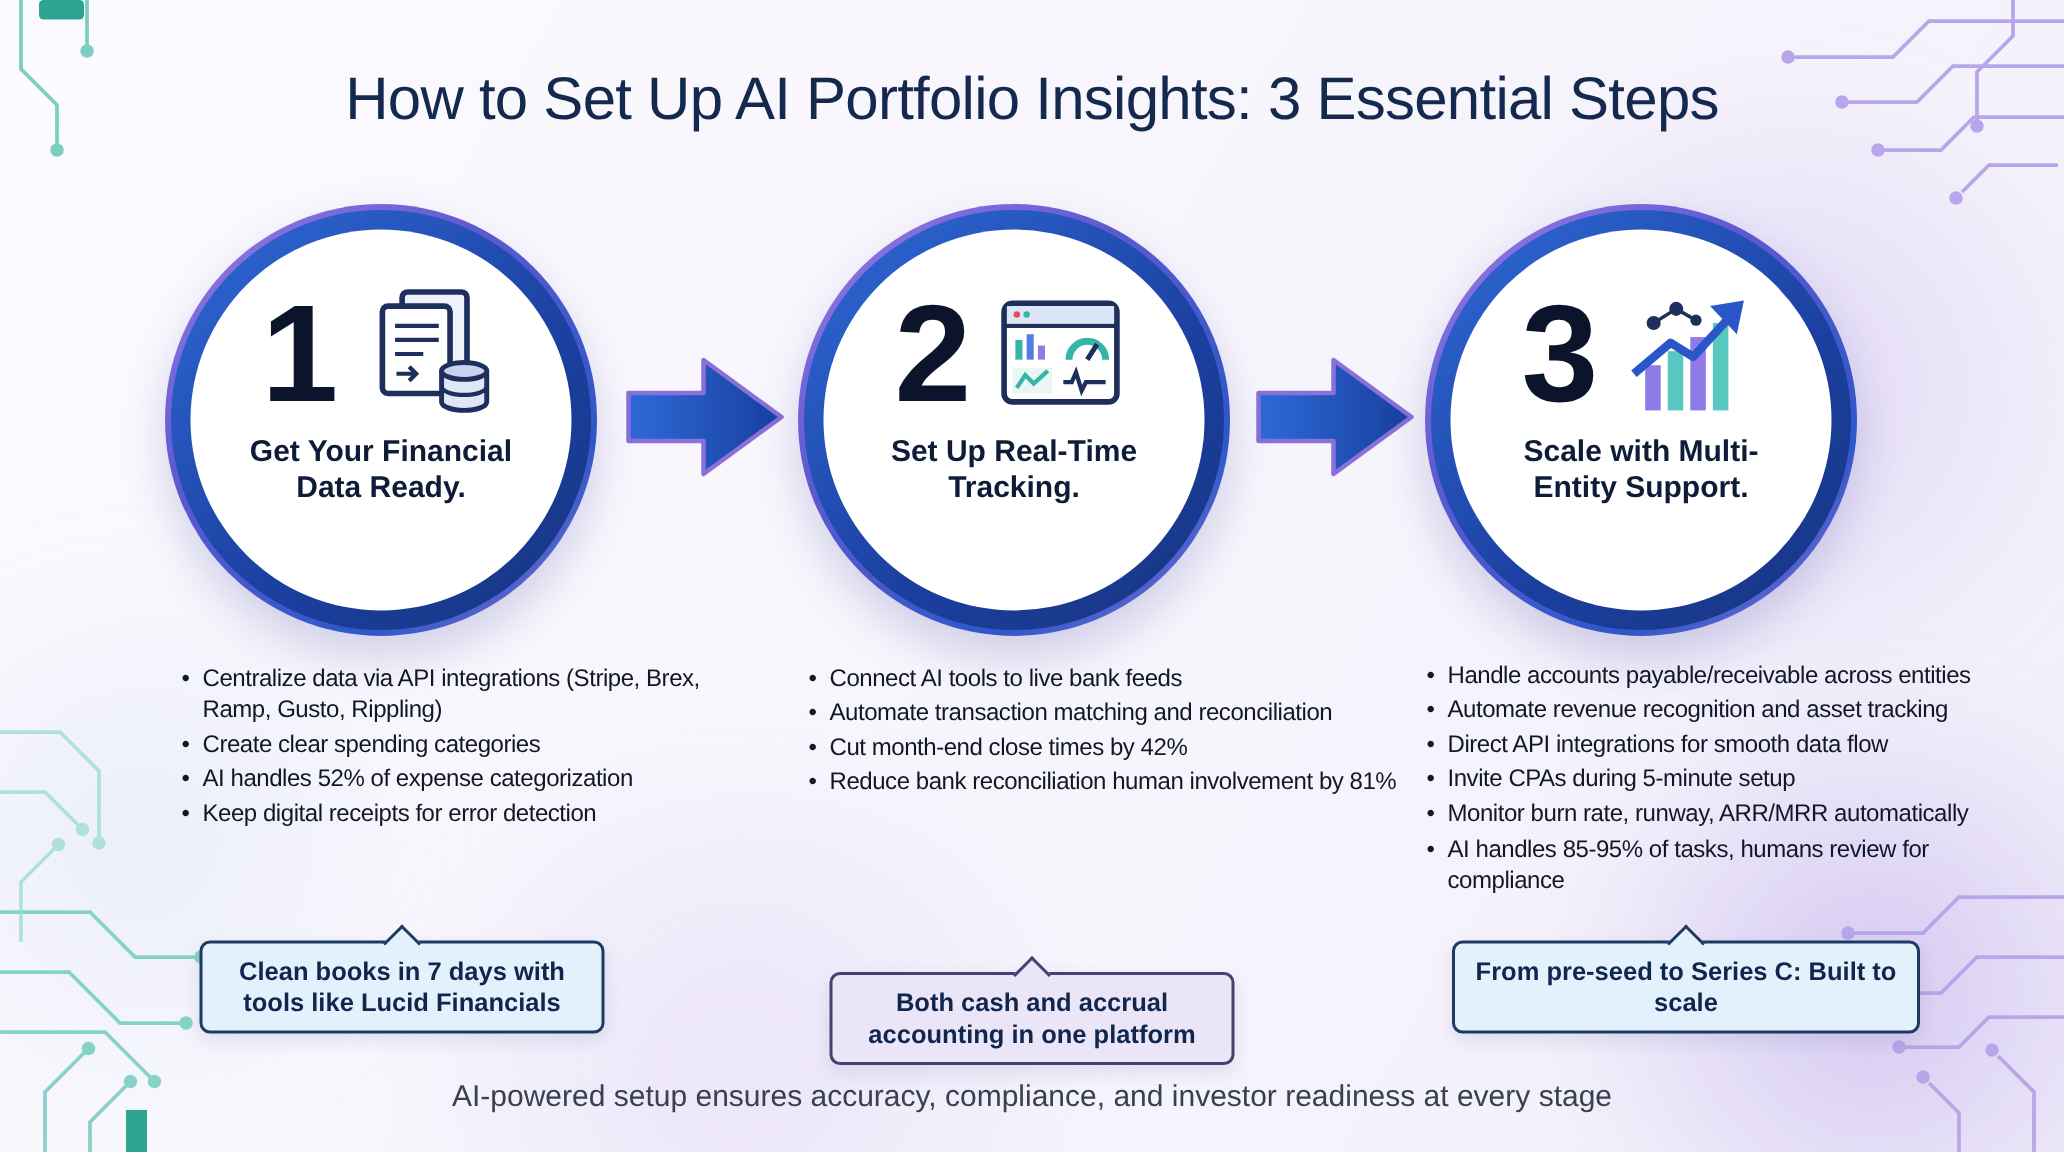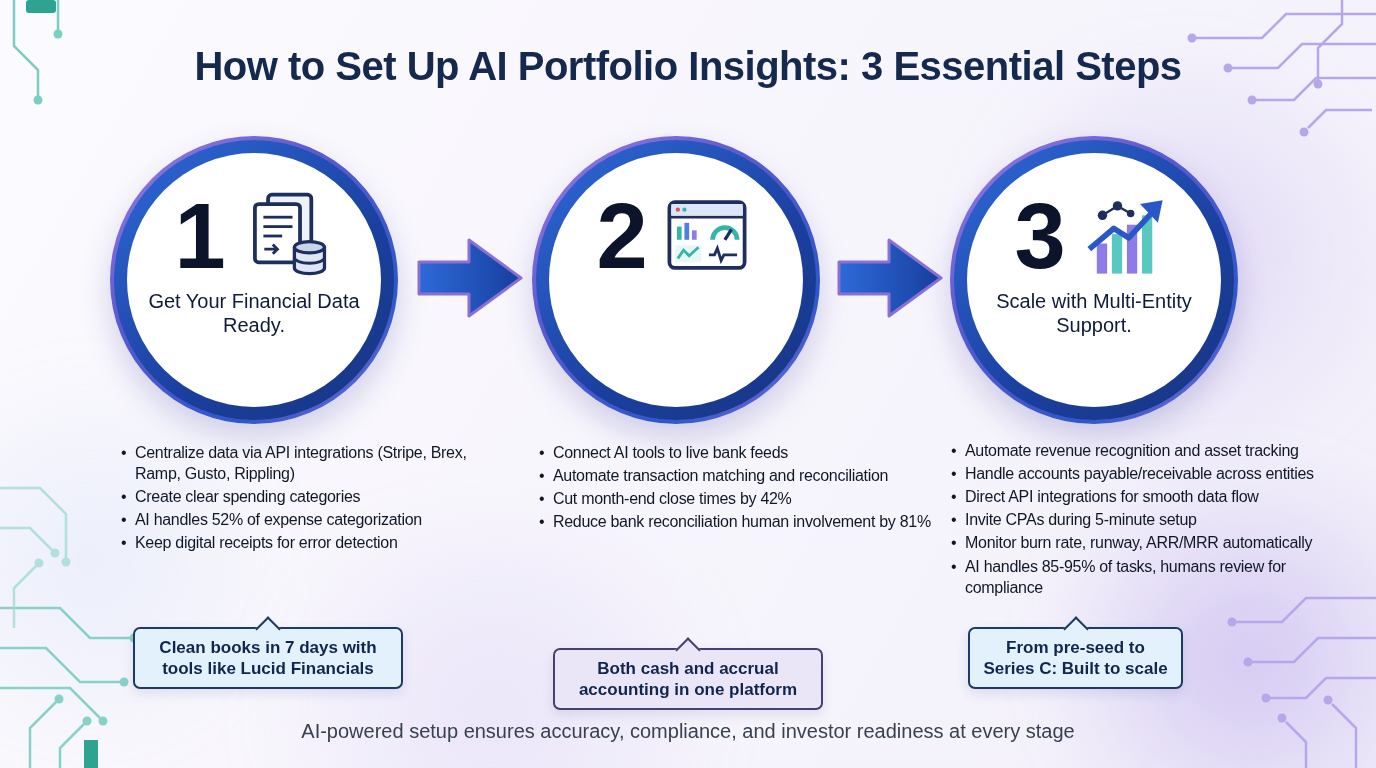--- a/index.html
+++ b/index.html
@@ -20,34 +20,34 @@
     background: radial-gradient(circle, rgba(170,195,240,0.18), rgba(170,195,240,0) 70%); }
 
   .circuit { position:absolute; pointer-events:none; z-index:0; }
   .c-tl { left:0; top:0; }
   .c-tr { right:0; top:0; }
   .c-bl { left:0; bottom:0; }
   .c-ml { left:0; top:468px; opacity:0.75; }
   .c-br { right:0; bottom:0; }
 
   .title { position:absolute; top:44px; left:0; width:100%; text-align:center;
-    font-size:40px; font-weight:700; color:#14294d; letter-spacing:-0.5px; z-index:3; }
+    font-size:40px; font-weight:400; color:#14294d; letter-spacing:-0.5px; z-index:3; }
 
   .circle { position:absolute; top:136px; width:288px; height:288px; border-radius:50%;
     padding:4px; z-index:2;
     background: linear-gradient(140deg,#a07fe8 0%, #5f5ad0 35%, #2e57c8 75%, #8a70d8 100%);
     box-shadow: 0 14px 30px rgba(70,70,160,0.22); }
   .ring { width:100%; height:100%; border-radius:50%; padding:13px;
     background: linear-gradient(140deg,#2f6ad8 0%, #1b3f9f 60%, #16357f 100%); }
   .inner { width:100%; height:100%; border-radius:50%; background:#ffffff;
     display:flex; flex-direction:column; align-items:center; }
   .num-row { display:flex; align-items:center; gap:10px; margin-top:36px; }
   .num { font-size:92px; font-weight:800; color:#0b142b; line-height:1; }
   .icon svg { display:block; }
-  .step-title { margin-top:6px; text-align:center; font-size:20px; font-weight:400;
+  .step-title { margin-top:6px; text-align:center; font-size:20px; font-weight:700;
     color:#0e1c38; line-height:1.2; max-width:212px; }
 
   .arrow { position:absolute; top:226px; z-index:1; }
 
   .bullets { position:absolute; list-style:none; font-size:16px; letter-spacing:-0.3px;
     color:#101828; line-height:1.32; z-index:3; }
   .bullets li { padding-left:15px; position:relative; margin-bottom:2px; }
   .bullets li::before { content:"\2022"; position:absolute; left:1px; top:0; color:#101828; }
 
   .callout { position:absolute; height:62px; border-radius:7px; display:flex; align-items:center;
@@ -215,20 +215,21 @@
               <rect x="26" y="36" width="5" height="18" fill="#4f7ee0"></rect>
               <rect x="34" y="44" width="5" height="10" fill="#8f7be8"></rect>
               <path d="M56 54 a13 13 0 0 1 26 0" fill="none" stroke="#35b5aa" stroke-width="5"></path>
               <line x1="69" y1="54" x2="76" y2="43" stroke="#1e2f5e" stroke-width="3.5"></line>
               <rect x="16" y="60" width="28" height="18" fill="#e8f6f4"></rect>
               <polyline points="19,74 25,65 31,71 41,62" fill="none" stroke="#35b5aa" stroke-width="3"></polyline>
               <polyline points="52,70 58,70 61,63 65,76 68,70 82,70" fill="none" stroke="#1e2f5e" stroke-width="3"></polyline>
             </svg>
           </span>
         </div>
+        <div class="step-title">Set Up Real-Time Tracking.</div>
       </div>
     </div>
   </div>
 
   <div class="circle" style="left:950px;">
     <div class="ring">
       <div class="inner">
         <div class="num-row">
           <div class="num">3</div>
           <span class="icon">
@@ -260,33 +261,33 @@
   </ul>
 
   <ul class="bullets" style="left:538px; top:442px; width:400px;">
     <li>Connect AI tools to live bank feeds</li>
     <li>Automate transaction matching and reconciliation</li>
     <li>Cut month-end close times by 42%</li>
     <li>Reduce bank reconciliation human involvement by 81%</li>
   </ul>
 
   <ul class="bullets" style="left:950px; top:440px; width:405px;">
+    <li>Handle accounts payable/receivable across entities</li>
     <li>Automate revenue recognition and asset tracking</li>
-    <li>Handle accounts payable/receivable across entities</li>
     <li>Direct API integrations for smooth data flow</li>
     <li>Invite CPAs during 5-minute setup</li>
     <li>Monitor burn rate, runway, ARR/MRR automatically</li>
     <li>AI handles 85-95% of tasks, humans review for compliance</li>
   </ul>
 
   <div class="callout blue" style="left:133px; top:627px; width:270px;">
     <span>Clean books in 7 days with tools like Lucid Financials</span>
   </div>
   <div class="callout purple" style="left:553px; top:625px; width:270px;">
     <span>Both cash and accrual accounting in one platform</span>
   </div>
-  <div class="callout blue" style="left:968px; top:627px; width:215px;">
+  <div class="callout blue" style="left:968px; top:627px; width:312px;">
     <span>From pre-seed to Series C: Built to scale</span>
   </div>
 
   <div class="footer">AI-powered setup ensures accuracy, compliance, and investor readiness at every stage</div>
 
 </div>
 
 </body></html>

